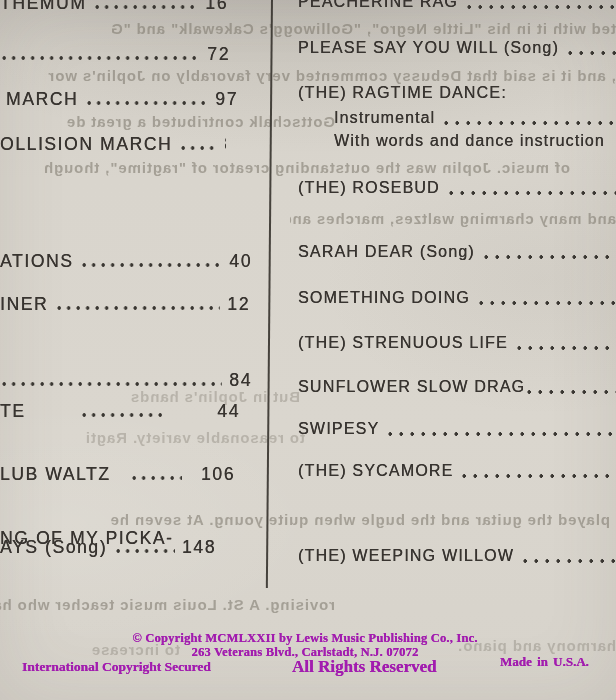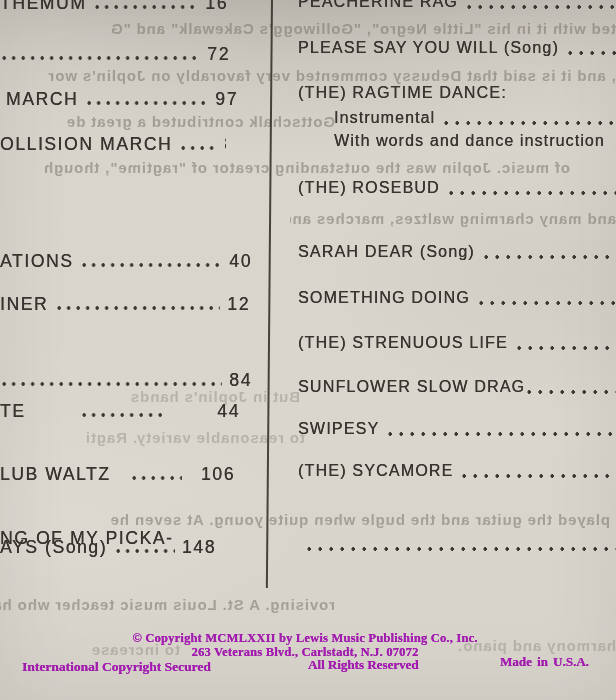--- a/index.html
+++ b/index.html
@@ -154,22 +154,23 @@
   </div>
   <div class="row rrow" style="top:419px;">
     <span class="ttl">SWIPESY</span>
     <span class="lead"></span>
   </div>
   <div class="row rrow" style="top:461px;">
     <span class="ttl">(THE) SYCAMORE</span>
     <span class="lead"></span>
   </div>
   <div class="row rrow" style="top:546px;">
+    <span class="ttl">(THE) WEEPING WILLOW</span>
     <span class="lead"></span>
   </div>
 
   <div class="foot fc" style="top:631px;">© Copyright MCMLXXII by Lewis Music Publishing Co., Inc.</div>
   <div class="foot fc" style="top:645px;">263 Veterans Blvd., Carlstadt, N.J. 07072</div>
   <div class="foot" style="top:659px;left:22px;font-size:13.5px;">International Copyright Secured</div>
-  <div class="foot" style="top:657px;left:308px;font-size:13px;">All Rights Reserved</div>
+  <div class="foot" style="top:657px;left:292px;font-size:17px;">All Rights Reserved</div>
   <div class="foot" style="top:654px;left:500px;font-size:13px;word-spacing:2px;">Made in U.S.A.</div>
 
 </div>
 
 </body></html>

